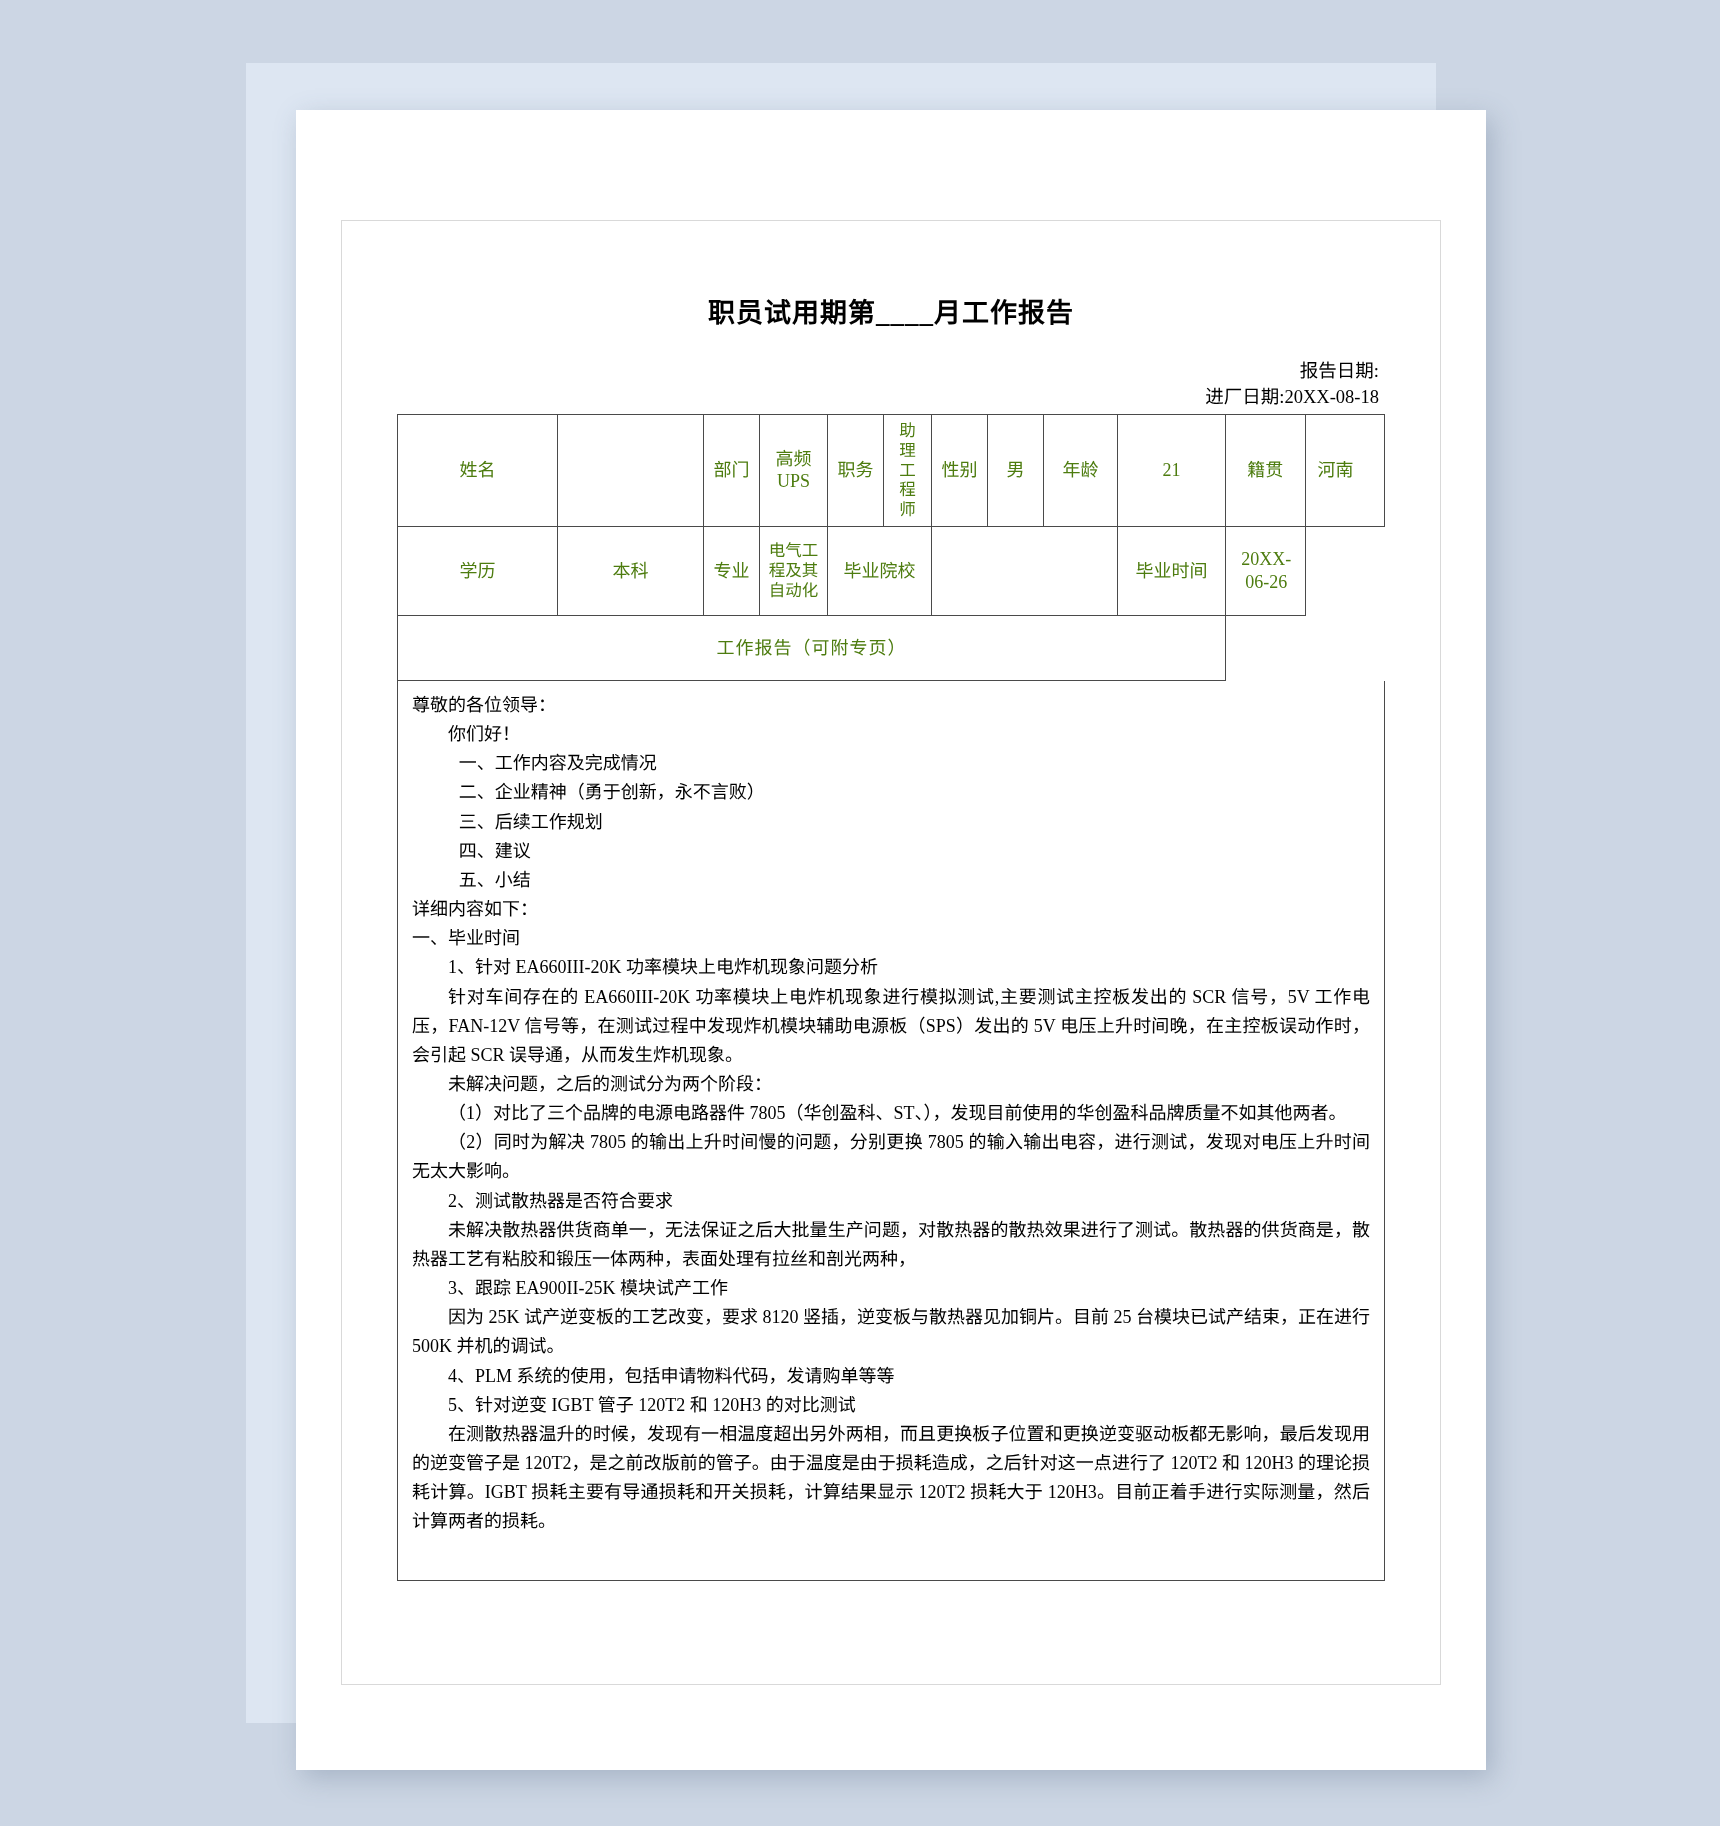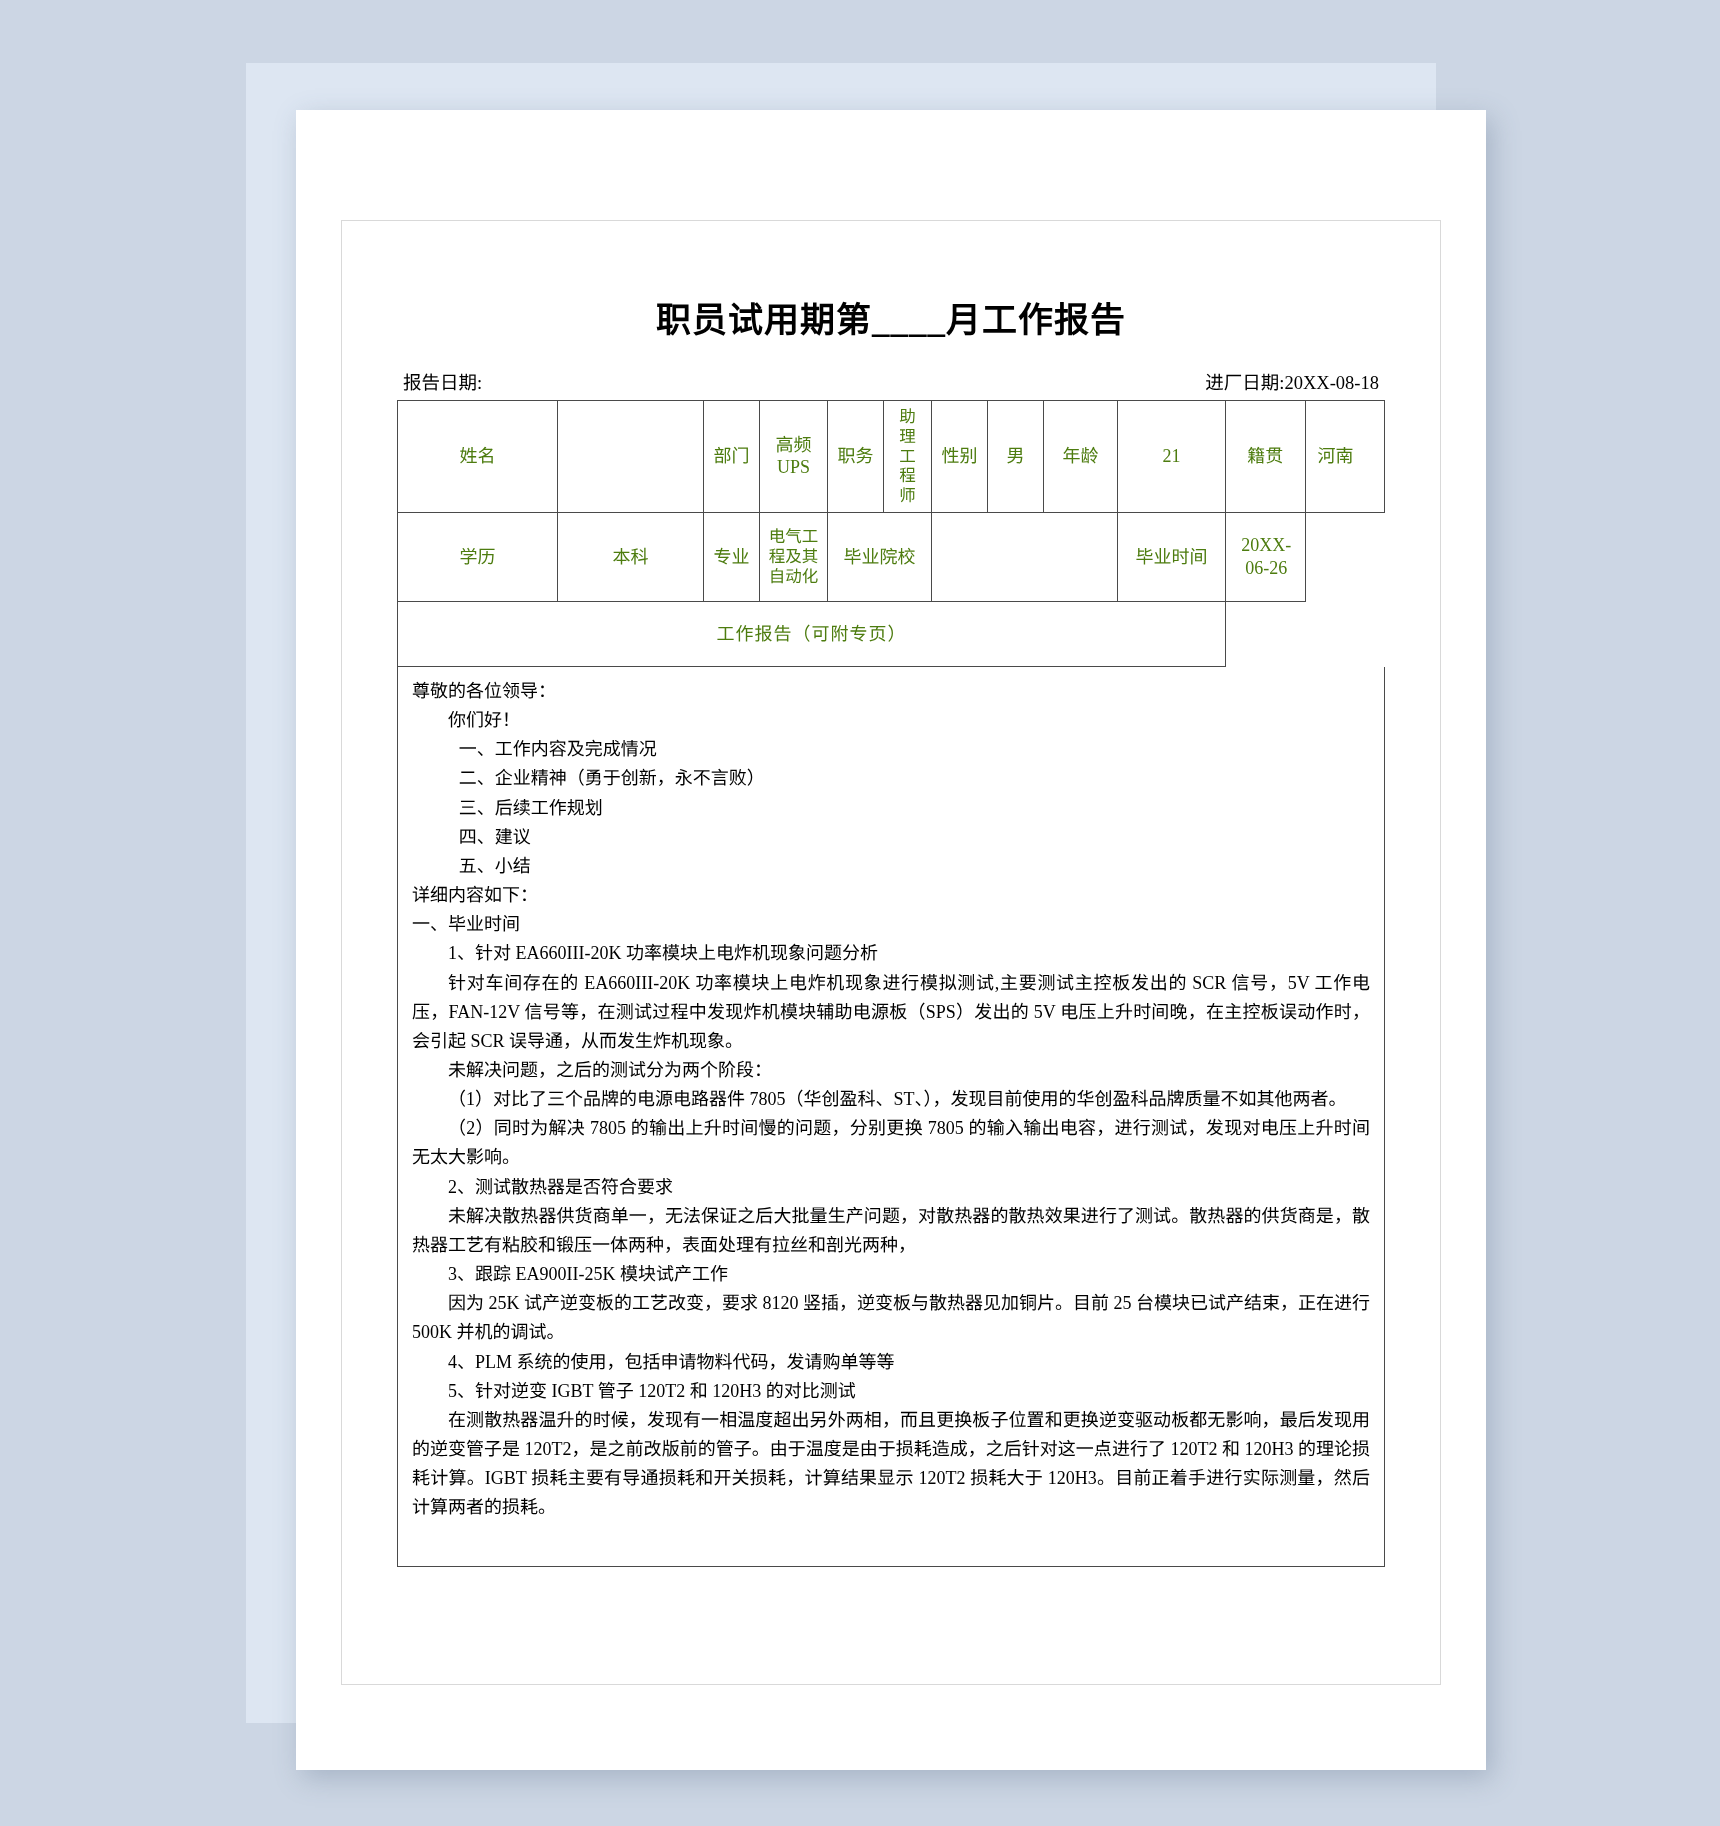--- a/index.html
+++ b/index.html
@@ -45,33 +45,34 @@
     border: 1px solid #d9d9d9;
     box-sizing: border-box;
   }
 
   .doc-inner {
     padding: 70px 55px 0 55px;
   }
 
   .doc-title {
     text-align: center;
-    font-size: 35px;
+    font-size: 27px;
     letter-spacing: 1px;
     margin: 0 0 26px 0;
     font-family: "Liberation Serif", "DejaVu Serif", serif;
     color: #000;
   }
 
   .meta-row {
     display: flex;
     justify-content: space-between;
     align-items: flex-end;
     font-size: 18.5px;
     padding: 0 6px 6px 6px;
+    flex-direction: column;
   }
 
   table.info {
     border-collapse: collapse;
     width: 100%;
     table-layout: fixed;
   }
   table.info td {
     border: 1px solid #4a4a4a;
     font-size: 18px;

